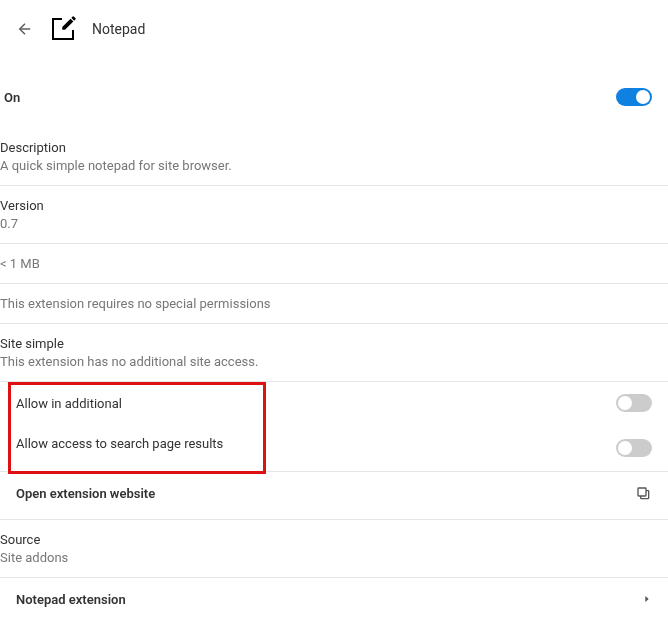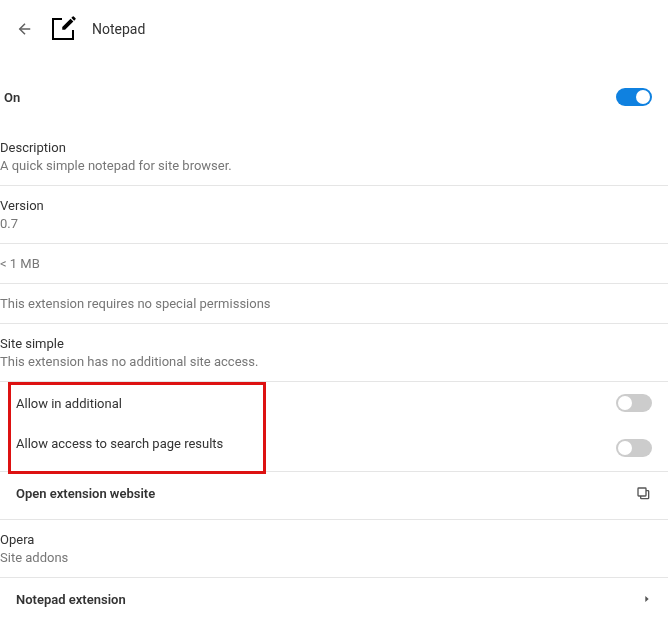--- a/index.html
+++ b/index.html
@@ -221,21 +221,21 @@
   <div class="link-label">Open extension website</div>
   <div class="open-icon">
     <svg width="16" height="16" viewBox="0 0 24 24" fill="none" stroke="currentColor" stroke-width="2">
         <rect x="7" y="7" width="12" height="12" rx="1"></rect>
         <rect x="3" y="3" width="12" height="12" rx="1" fill="#fff"></rect>
       </svg>
   </div>
 </div>
 
 <div class="section">
-  <div class="label-main">Opera</div>
+  <div class="label-main">Source</div>
   <div class="label-sub">Site addons</div>
 </div>
 
 <div class="link-row" style="border-bottom:none">
   <div class="link-label">Notepad extension</div>
   <div class="chevron">
     <svg width="10" height="10" viewBox="0 0 24 24" fill="currentColor">
         <path d="M8 5l8 7-8 7z"></path>
       </svg>
   </div>

